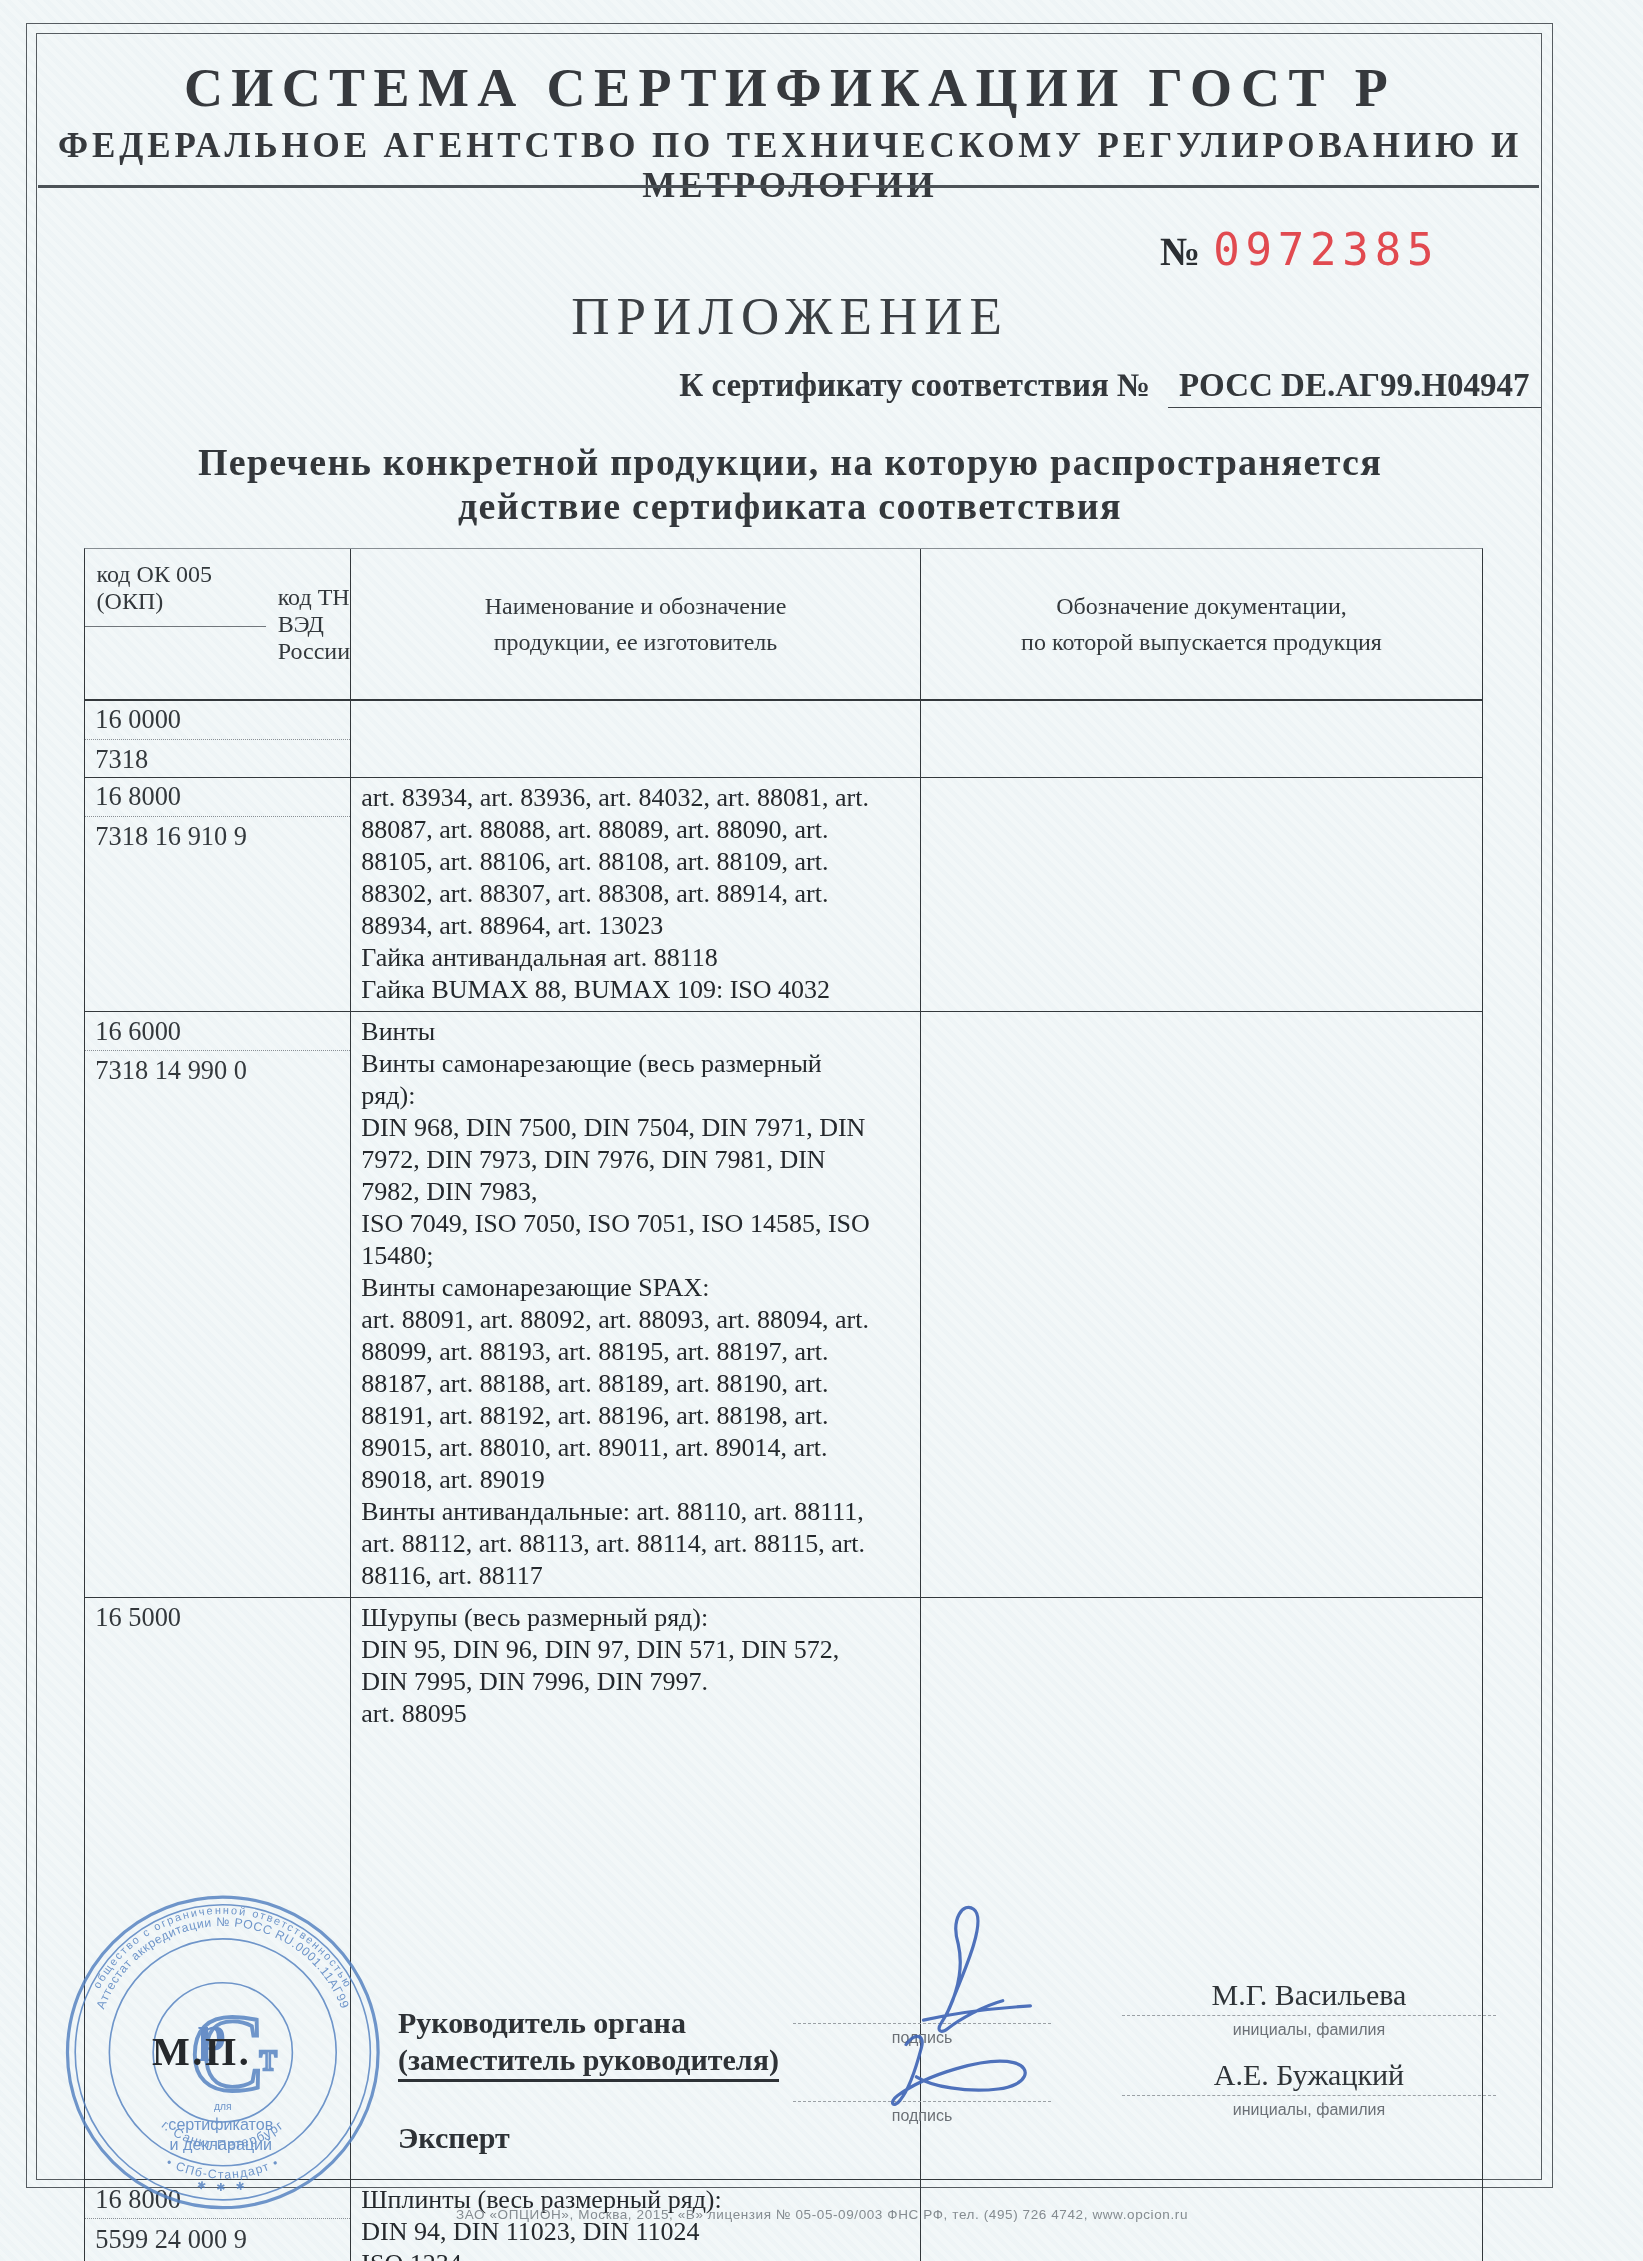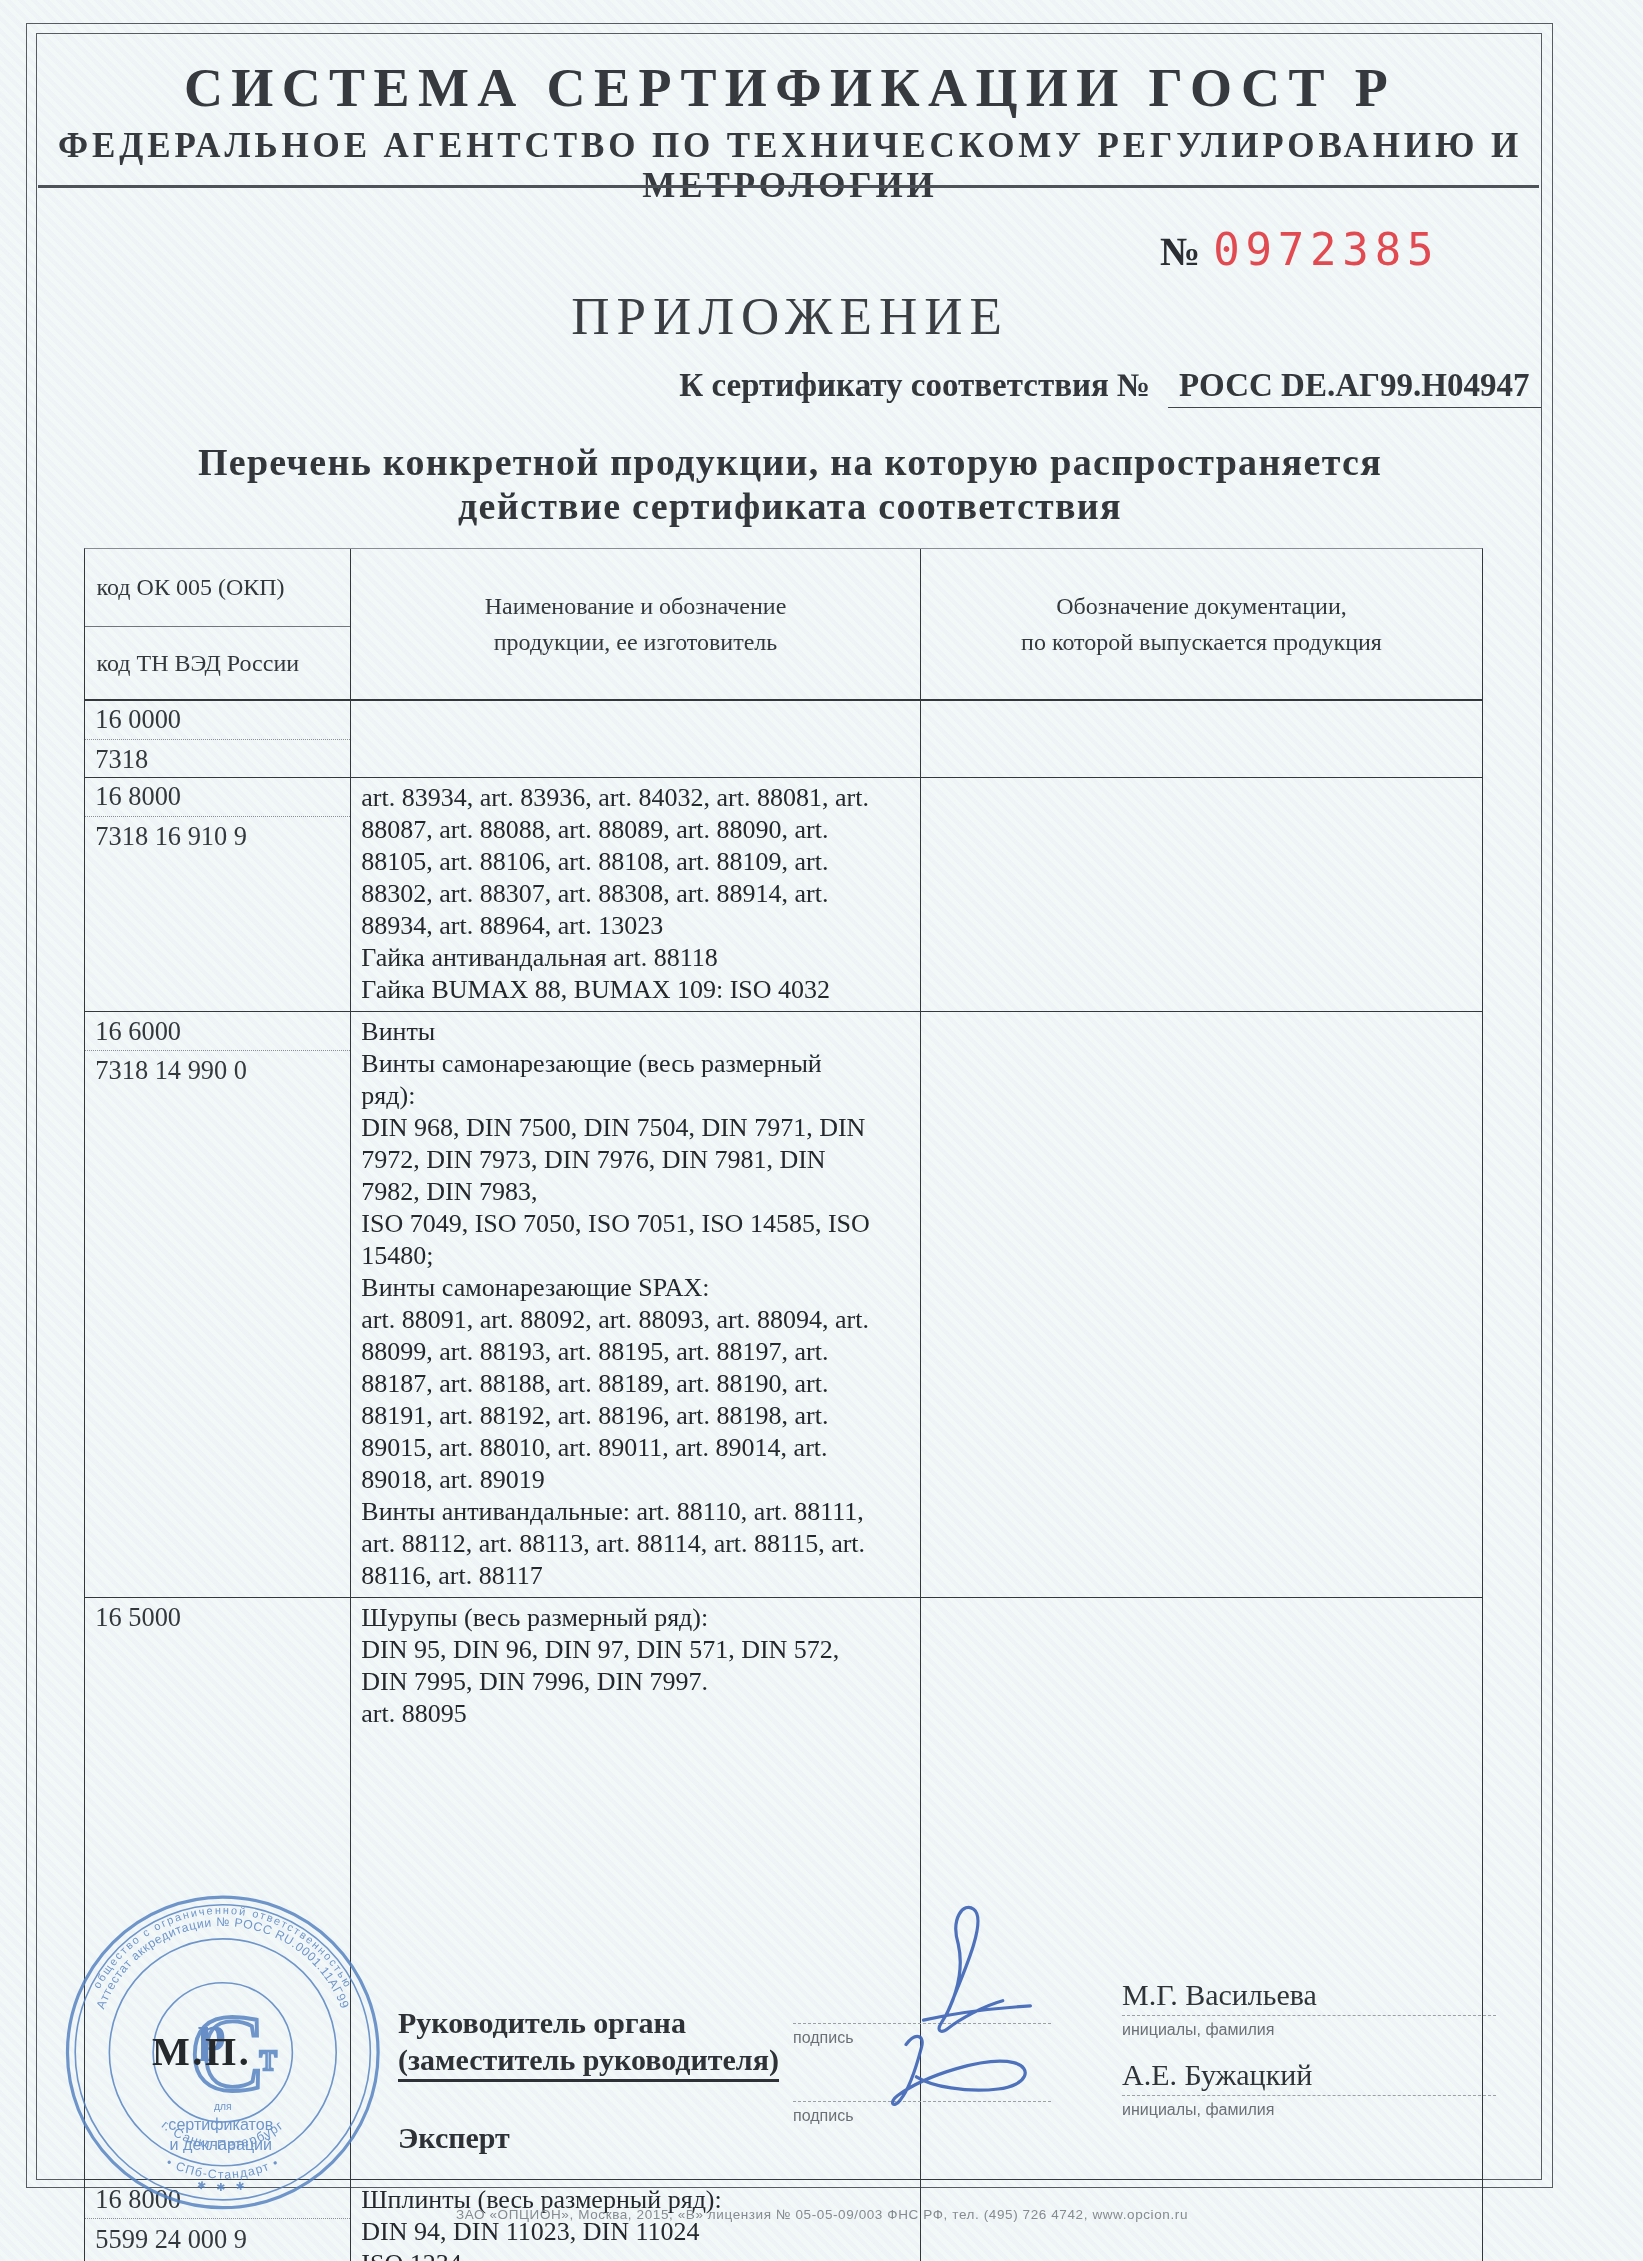--- a/index.html
+++ b/index.html
@@ -36,42 +36,42 @@
   
   .tbl { position:absolute; left:84px; top:548px; width:1399px;
          border:1.9px solid #33383c; border-top:1.3px solid #868d92; box-sizing:border-box; }
   .thead { display:flex; height:150px; border-bottom:2.6px solid #33383c; }
   .trow  { display:flex; border-bottom:1.9px solid #33383c; box-sizing:border-box; }
   .trow:last-child { border-bottom:none; }
   .c { box-sizing:border-box; }
   .c1 { width:266px; border-right:1.9px solid #33383c; }
   .c2 { width:570px; border-right:1.9px solid #33383c; }
   .c3 { flex:1; }
-  .thead .c1 { display:flex; flex-direction:column; }
+  .thead .c1 { display:flex; flex-direction:row; }
   .hc1top { height:77px; display:flex; align-items:center; padding-left:11.6px;
             font-size:24px; border-bottom:1.9px double #70767b; }
   .hc1bot { flex:1; display:flex; align-items:center; padding-left:11.6px; font-size:24px; }
   .hcc { display:flex; align-items:center; justify-content:center; text-align:center;
          font-size:24px; line-height:36px; white-space:pre-line; }
   .code { font-size:26.4px; line-height:35px; padding-left:10.3px; padding-top:1.3px; }
   .dotline { border-top:1.9px dotted #8a9095; margin:1.3px 0 1.3px 0; }
   .cellname { font-size:26px; line-height:32px; padding:3.9px 6.4px 5.2px 10.3px; white-space:pre-line; color:#24282c; }
   .trow:nth-of-type(2) { min-height:72px; }
   .trow:nth-of-type(3) { min-height:231px; }
   .trow:nth-of-type(4) { min-height:582px; }
   .trow:nth-of-type(5) { min-height:141px; }
   .trow:nth-of-type(6) { min-height:110px; }
 
   
   .role1 { position:absolute; left:398px; top:2006px; font-size:30px; font-weight:700; color:#2e3236; }
   .role1b { position:absolute; left:398px; top:2043px; font-size:30px; font-weight:700; color:#2e3236;
             border-bottom:3.9px solid #2e3236; padding-bottom:2px; }
   .role2 { position:absolute; left:398px; top:2121px; font-size:30px; font-weight:700; color:#2e3236; }
 
-  .sigfield { position:absolute; text-align:left; }
+  .sigfield { position:absolute; text-align:center; }
   .sigline { border-bottom:1.3px dashed #9aa0a5; height:100%; }
   .sigcap { font-family:"Liberation Sans", sans-serif; font-size:16px; color:#6b7076; margin-top:5.2px; }
   .signame { font-size:30px; color:#2f3438; padding-bottom:2.6px; }
 
   .mp { position:absolute; left:152px; top:2028px; font-size:40px; font-weight:700;
         letter-spacing:2.6px; color:#26292c; z-index:6; }
 
   .stamp { position:absolute; left:52px; top:1877px; z-index:5; opacity:0.82; }
   .sigs  { position:absolute; left:774px; top:1895px; z-index:5; }
 

